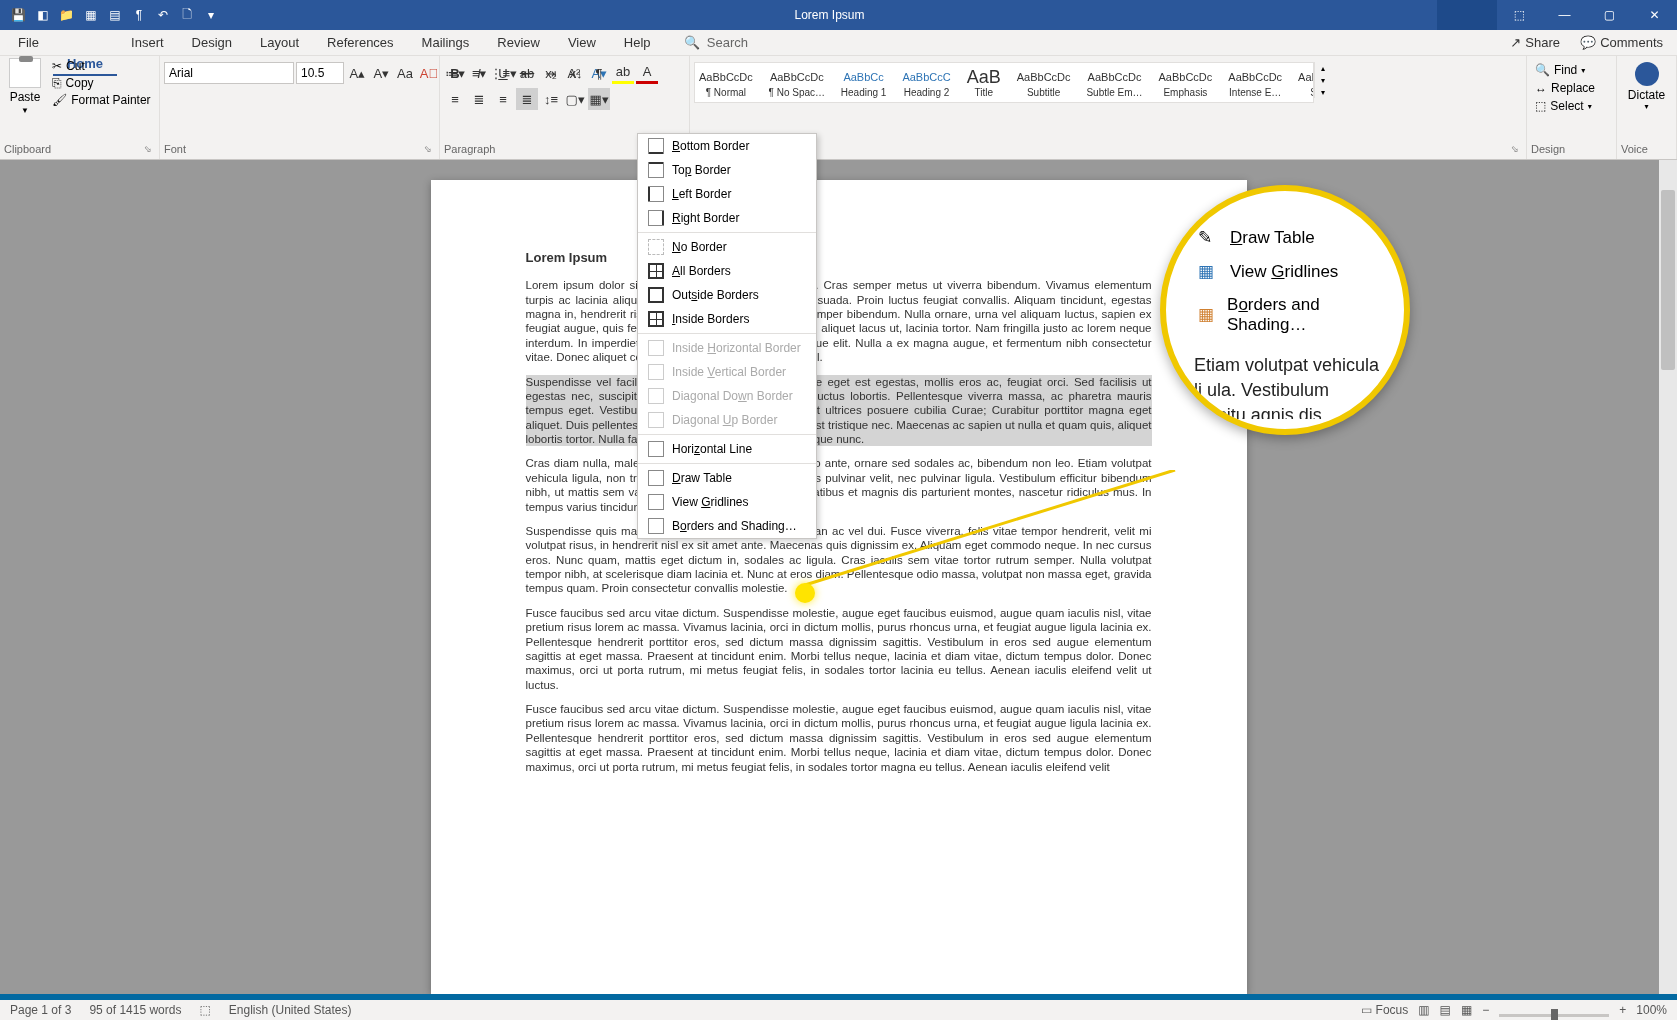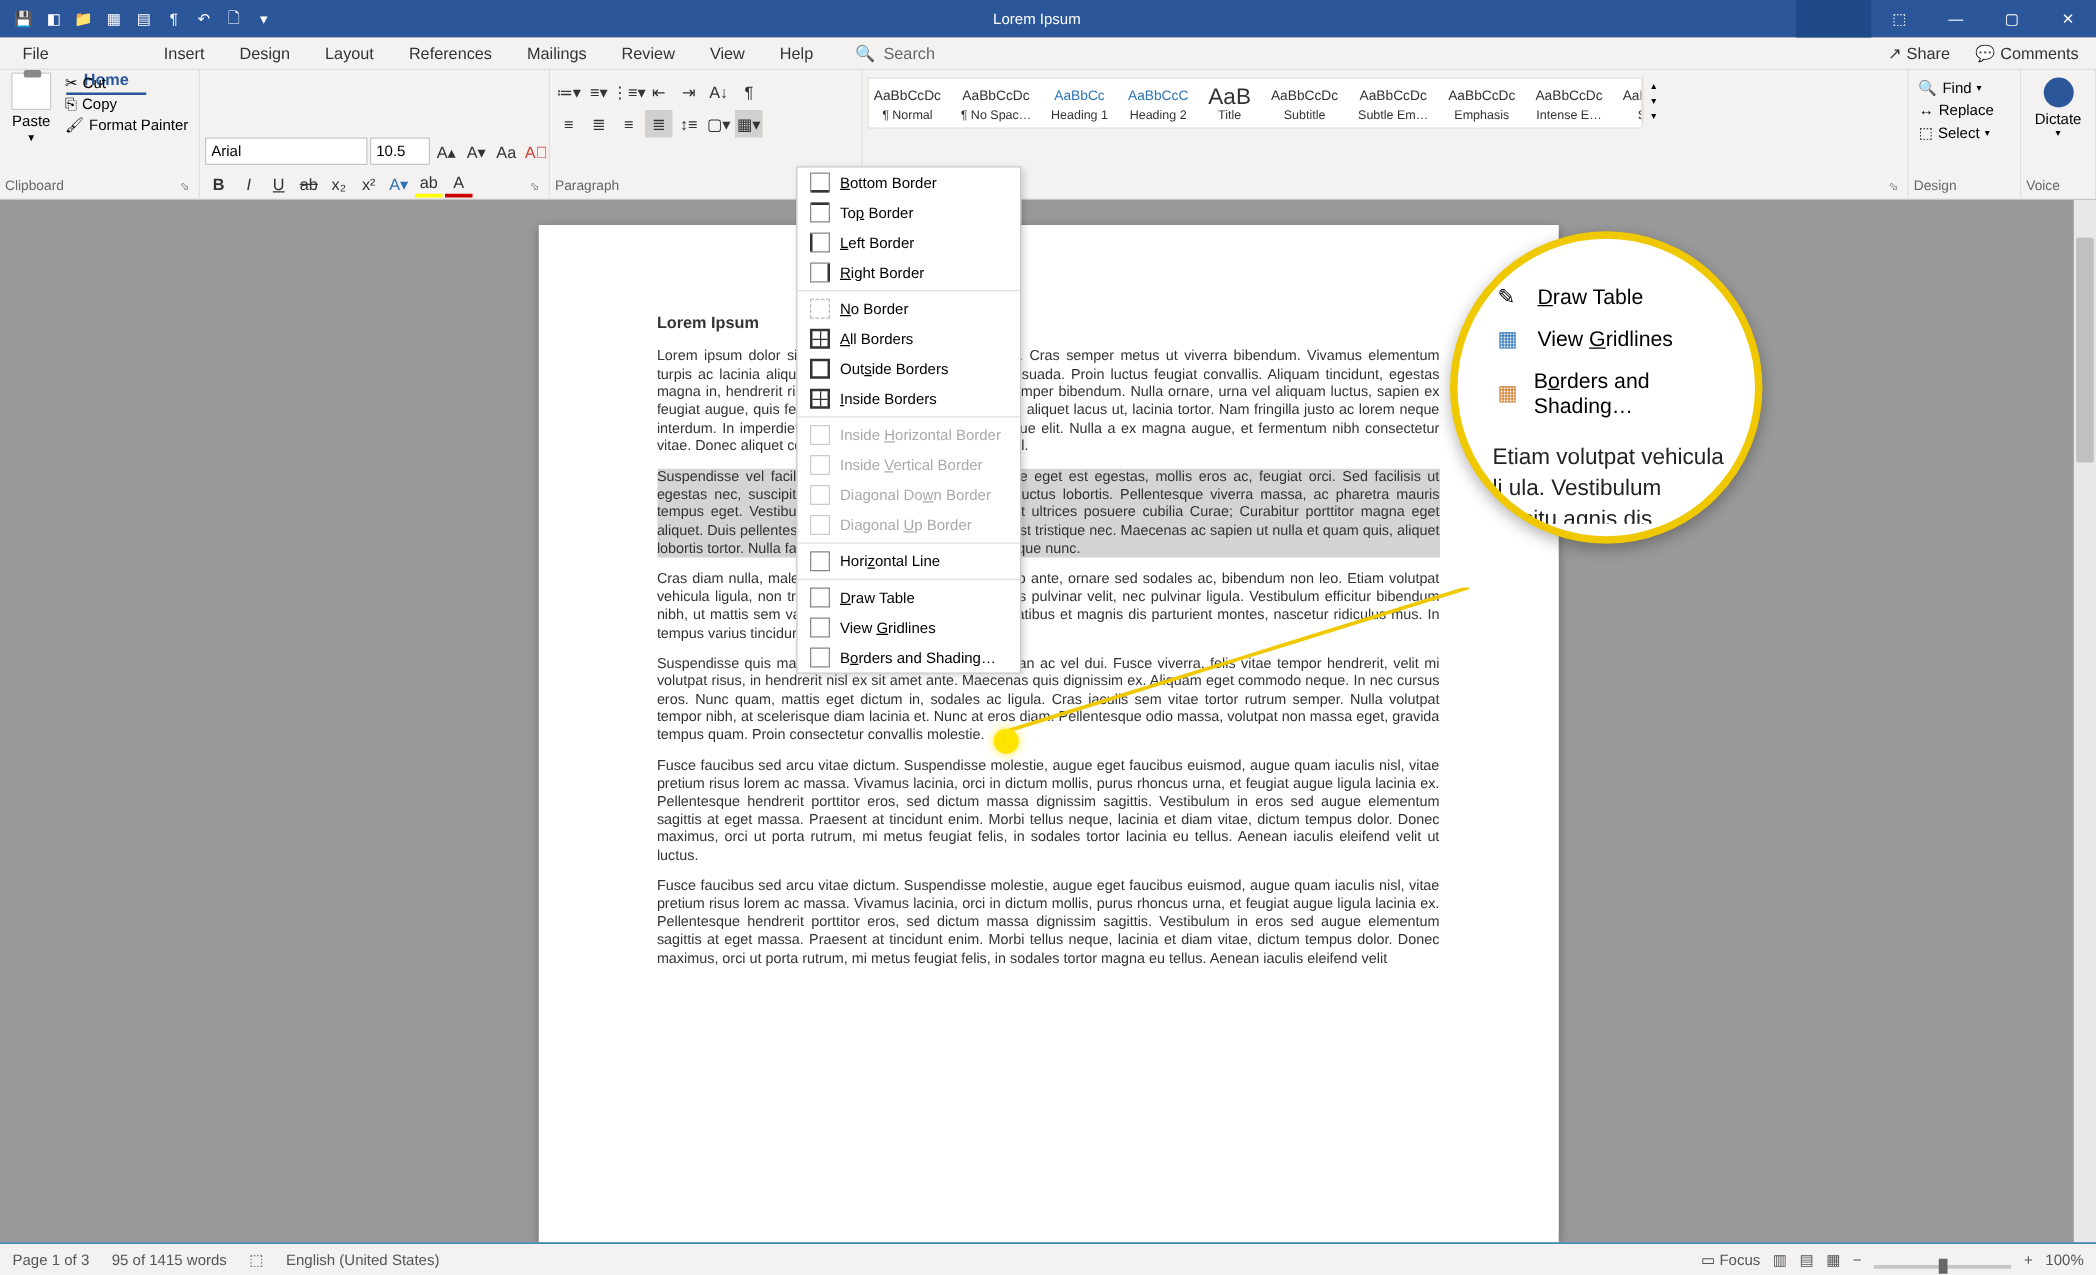--- a/index.html
+++ b/index.html
@@ -31,21 +31,21 @@
 
 
 .clipboard .body { gap:2px; }
 .paste { width:42px; display:flex; flex-direction:column; align-items:center; gap:2px; cursor:pointer; }
 .paste-icn { width:32px; height:30px; background:#fff; border:1px solid #ccc; position:relative; }
 .paste-icn::before { content:""; position:absolute; width:14px; height:6px; background:#888; top:-3px; left:9px; border-radius:2px; }
 .cb-side { display:flex; flex-direction:column; gap:1px; font-size:12px; }
 .cb-side div { display:flex; align-items:center; gap:4px; cursor:pointer; padding:1px 4px; }
 
 
-.font .body { flex-direction:column; gap:4px; padding-top:4px;margin-top:48px; }
+.font .body { flex-direction:row; gap:4px; padding-top:4px; }
 .font-row { display:flex; gap:2px; align-items:center; }
 .font-sel { height:22px; border:1px solid #c8c6c4; background:#fff; font-size:12px; padding:0 4px; }
 .font-sel.name { width:130px; }
 .font-sel.size { width:48px; }
 .fbtn { width:22px; height:22px; display:flex; align-items:center; justify-content:center; cursor:pointer; font-size:13px; color:#333; }
 
 
 .para .body { flex-direction:column; gap:4px; padding-top:4px; }
 .para-row { display:flex; gap:2px; }
 
@@ -99,21 +99,21 @@
 .callout { position:absolute; top:185px; left:1160px; width:250px; height:250px; border-radius:50%; border:6px solid #f0c800; background:#fff; z-index:30; overflow:hidden; display:flex; flex-direction:column; padding:30px 20px 10px 28px; box-shadow:0 4px 12px rgba(0,0,0,0.3); }
 .callout .citem { display:flex; align-items:center; gap:10px; padding:6px 4px; font-size:17px; cursor:pointer; }
 .callout .cicn { width:22px; height:22px; }
 .callout .ctext { font-size:18px; color:#222; margin-top:12px; line-height:1.4; overflow:hidden; }
 .callout-line { position:absolute; top:470px; left:795px; z-index:22; }
 
 
 .hl-dot { position:absolute; width:20px; height:20px; background:#ffe400; border-radius:50%; z-index:25; box-shadow:0 0 8px rgba(255,228,0,0.8); }
 
 
-.statusbar { position:absolute; bottom:0; left:0; right:0; height:26px; background:#f3f2f1; border-top:1px solid #0369a1; display:flex; align-items:center; font-size:12px; color:#555; padding:0 10px; gap:18px; }
+.statusbar { position:absolute; bottom:0; left:0; right:0; height:26px; background:#f3f2f1; border-top:6px solid #0369a1; display:flex; align-items:center; font-size:12px; color:#555; padding:0 10px; gap:18px; }
 .statusbar .views { margin-left:auto; display:flex; gap:10px; align-items:flex-end; }
 .zoom-slider { width:110px; height:3px; background:#c8c6c4; position:relative; }
 .zoom-slider::after { content:""; position:absolute; width:7px; height:12px; background:#666; top:-5px; left:52px; }
 
 .u { text-decoration:underline; }
 </style>
 </head>
 <body>
 
 <div class="titlebar">

